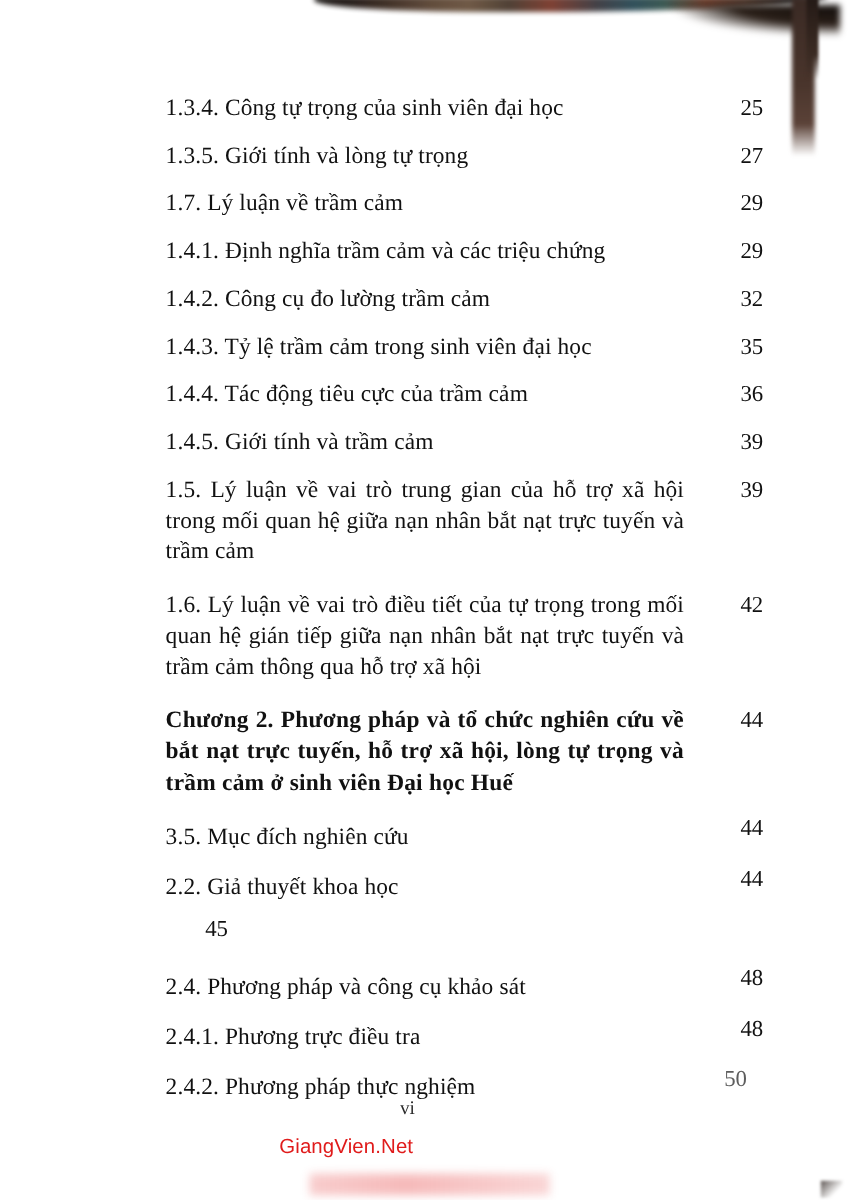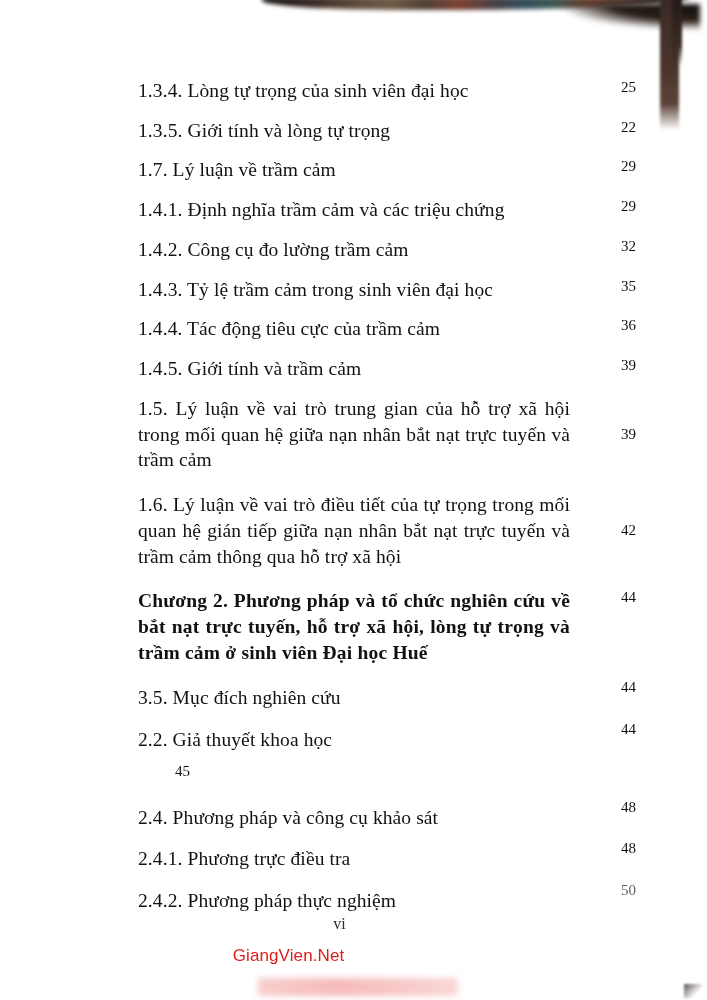--- a/index.html
+++ b/index.html
@@ -100,33 +100,33 @@
     margin-bottom: 14px;
   }
   .toc-title {
     font-size: 19.5px;
     line-height: 1.32;
     letter-spacing: 0.1px;
     width: 432px;
     flex: 0 0 432px;
   }
   .toc-page {
-    font-size: 15px;
+    font-size: 19px;
     line-height: 1.32;
     width: 46px;
     flex: 0 0 46px;
     text-align: right;
     padding-left: 6px;
   }
 
   
   .toc-row.single .toc-title { white-space: nowrap; }
 
   
-  .toc-row.multi { margin-bottom: 19px; align-items: center; }
+  .toc-row.multi { margin-bottom: 19px; }
   .toc-row.multi .toc-title {
     text-align: justify;
     text-align-last: left;
   }
 
   
   .toc-row.chapter { margin-bottom: 20px; margin-top: 15px; }
   .toc-row.chapter .toc-title {
     font-weight: bold;
     text-align: justify;
@@ -134,21 +134,21 @@
     letter-spacing: 0.2px;
   }
   .toc-row.chapter .toc-page { font-weight: normal; }
 
   
   .toc-row.raised { margin-bottom: 16px; }
   .toc-row.raised .toc-page {
     position: relative;
     top: -7px;
   }
-  .toc-row.faded .toc-page { color: #5d5d5d; }
+  .toc-row.faded .toc-page { color: #5d5d5d; text-align: center; }
 
   
   #folio {
     position: absolute;
     top: 915px;
     left: 0;
     width: 679px;
     text-align: center;
     font-size: 16px;
     color: #2b2b2b;
@@ -172,26 +172,26 @@
   <div class="top-dark-strip"></div>
   <div class="top-dark-curve"></div>
   <div class="right-dark-band"></div>
   <div class="right-dark-band2"></div>
   <div class="bottom-bleed"></div>
   <div class="bottom-right-mark"></div>
 </div>
 
 <div id="toc">
     <div class="toc-row single">
-      <div class="toc-title">1.3.4. Lòng tự trọng của sinh viên đại học</div>
+      <div class="toc-title">1.3.4. Công tự trọng của sinh viên đại học</div>
       <div class="toc-page">25</div>
     </div>
     <div class="toc-row single">
       <div class="toc-title">1.3.5. Giới tính và lòng tự trọng</div>
-      <div class="toc-page">22</div>
+      <div class="toc-page">27</div>
     </div>
     <div class="toc-row single">
       <div class="toc-title">1.7. Lý luận về trầm cảm</div>
       <div class="toc-page">29</div>
     </div>
     <div class="toc-row single">
       <div class="toc-title">1.4.1. Định nghĩa trầm cảm và các triệu chứng</div>
       <div class="toc-page">29</div>
     </div>
     <div class="toc-row single">

